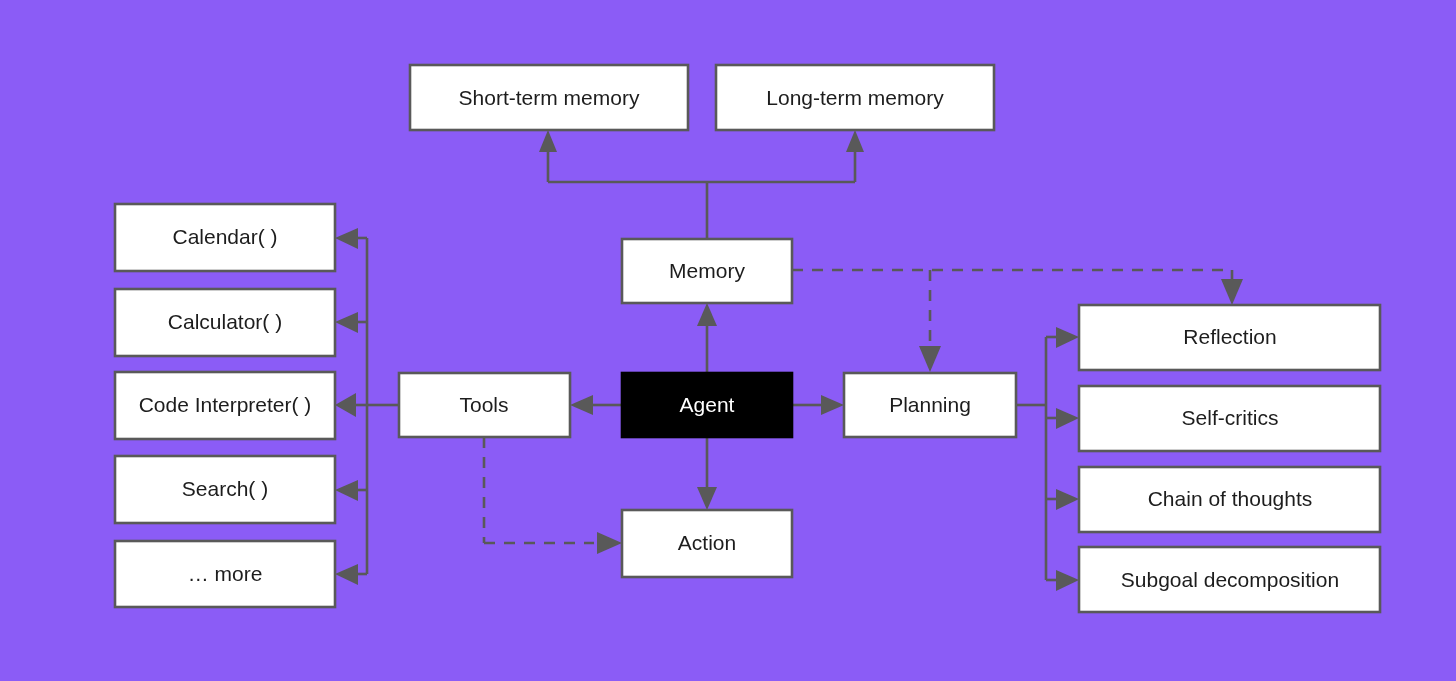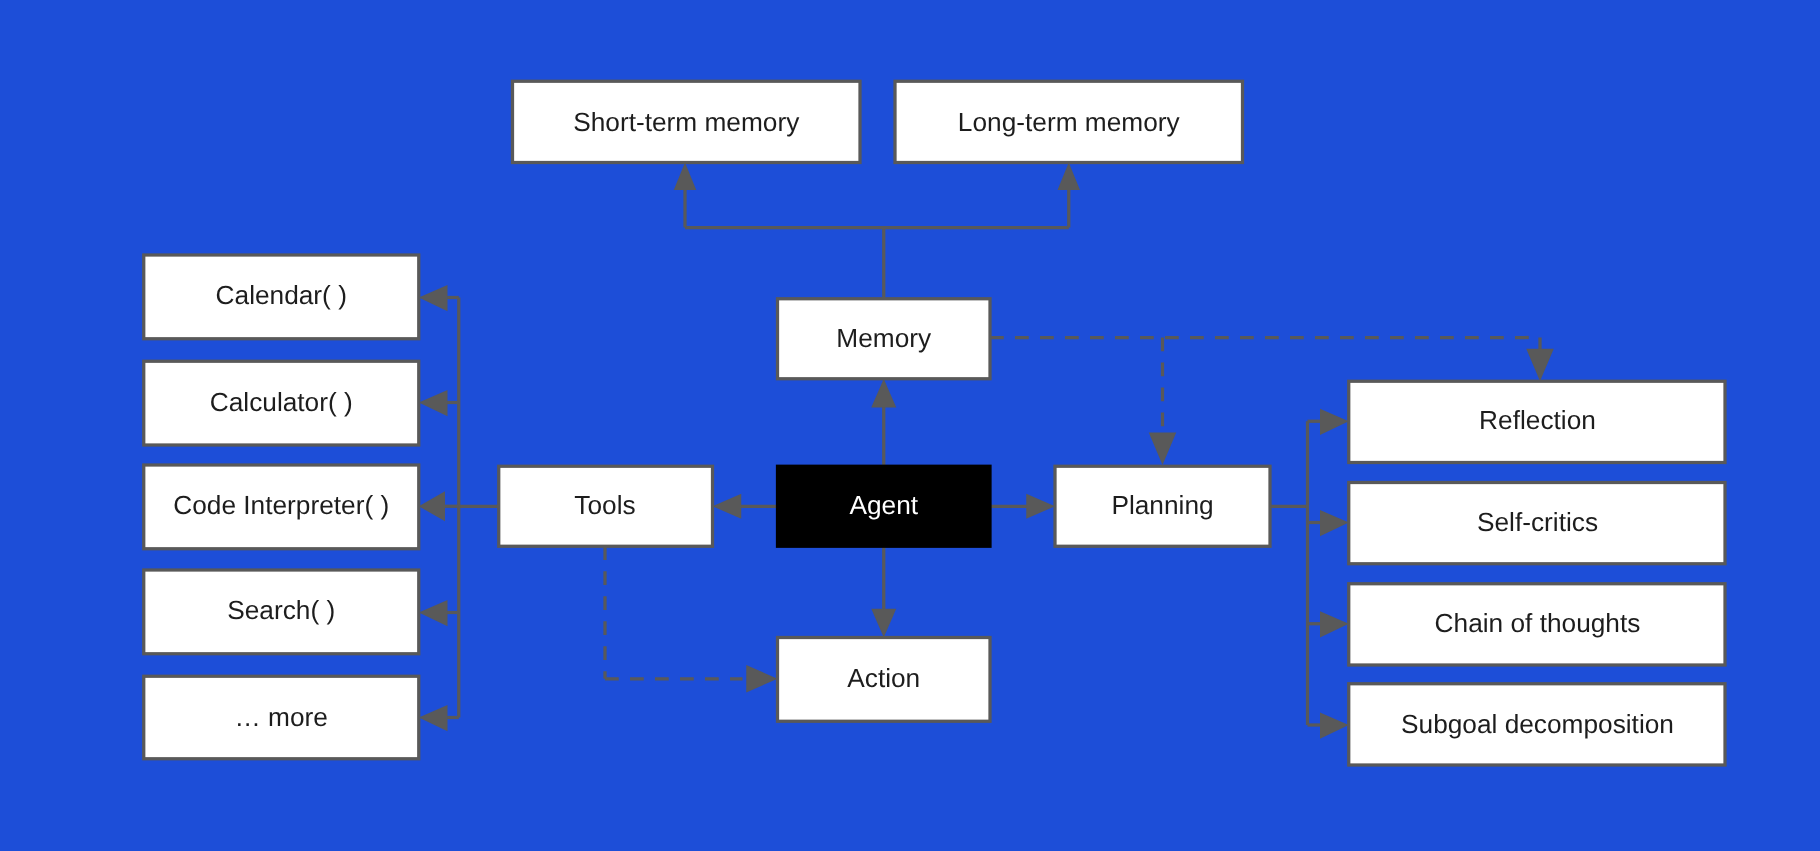--- a/index.html
+++ b/index.html
@@ -2,21 +2,21 @@
 <html><head>
 <meta charset="utf-8">
 <style>
   html,body{margin:0;padding:0;}
   body{
     width:1456px;height:681px;
     background:#ffffff;
     font-family:"Liberation Sans", sans-serif;
     overflow:hidden;
   }
-  #canvas-wrap{position:relative;width:1456px;height:681px;background:#1d4ed8;}
+  #canvas-wrap{position:relative;width:1456px;height:681px;background:#8b5cf6;}
   svg#diagram{position:absolute;top:0;left:0;width:1456px;height:681px;display:block;}
   .node-rect{fill:#ffffff;stroke:#595959;stroke-width:2.6;}
   .node-rect.filled{fill:#000000;stroke:#000000;}
   .node-label{
     font-family:"Liberation Sans", sans-serif;
     font-size:21px;
     fill:#1d1d1d;
     text-anchor:middle;
     dominant-baseline:middle;
   }

